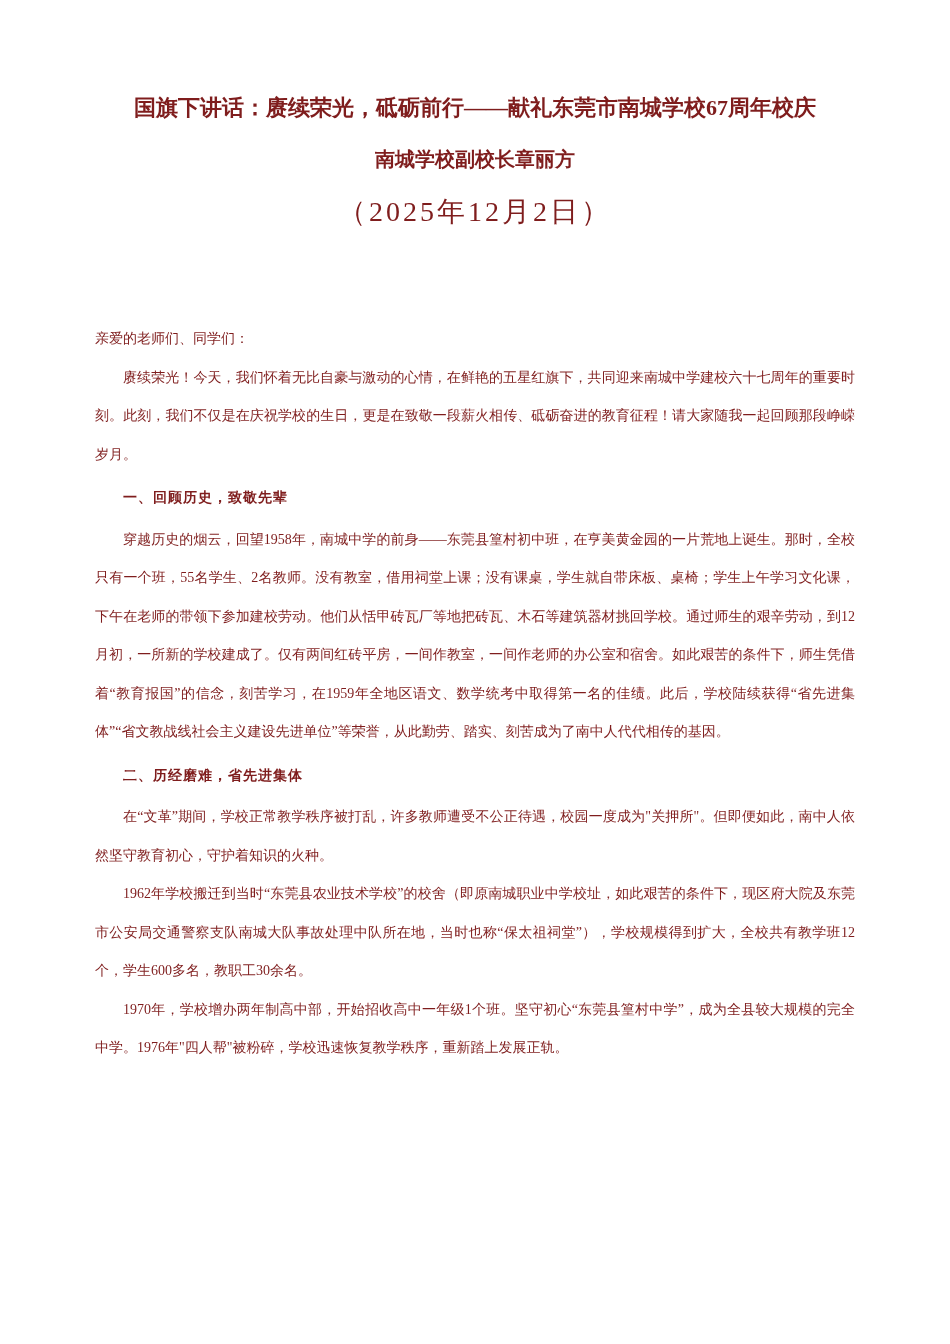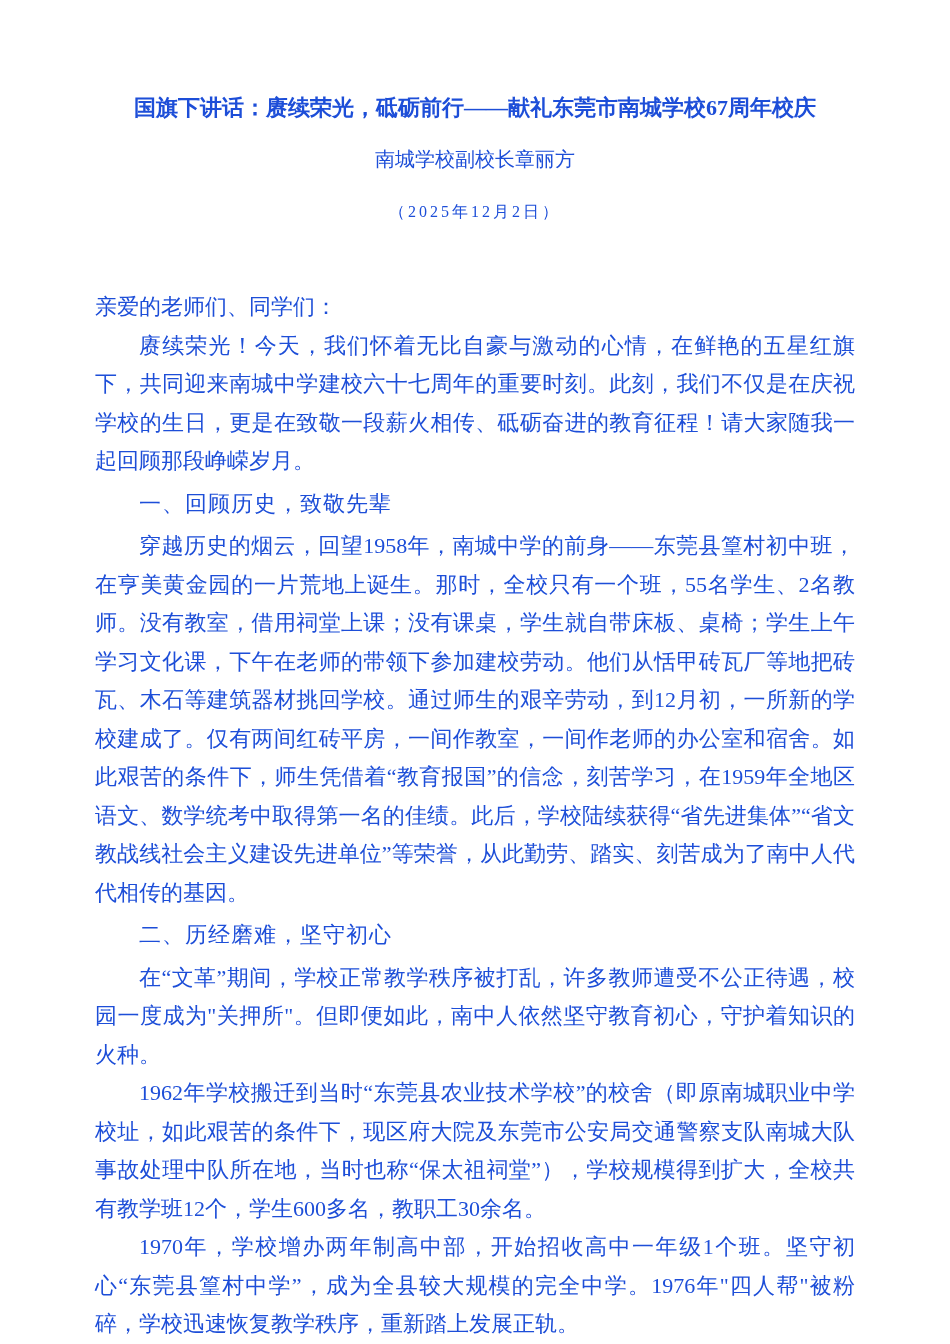--- a/index.html
+++ b/index.html
@@ -9,65 +9,65 @@
   }
   .page {
     position: relative;
     width: 950px;
     height: 1344px;
     margin: 0 auto;
     background: #ffffff;
     box-sizing: border-box;
     padding: 92px 95px 40px 95px;
     overflow: hidden;
-    color: #1d4ed8;
+    color: #7f1d1d;
     font-family: "Liberation Serif", "DejaVu Serif", serif;
   }
   .doc-title {
     margin: 0 0 10px 0;
     text-align: center;
     font-size: 22px;
     line-height: 32px;
     font-weight: bold;
     font-family: "Liberation Serif", "DejaVu Serif", serif;
   }
   .doc-author {
     margin: 17px;
     text-align: center;
     font-size: 20px;
     line-height: 36px;
-    font-weight: normal;
+    font-weight: bold;
   }
   .doc-date {
     margin: 0;
     text-align: center;
-    font-size: 16px;
+    font-size: 28px;
     line-height: 36px;
     letter-spacing: 3px;
     font-weight: normal;
   }
   .doc-body {
-    margin-top: 58px;
-    font-size: 22px;
+    margin-top: 90px;
+    font-size: 14px;
     line-height: 38.5px;
     text-align: justify;
   }
   .doc-body p {
     margin: 0;
     padding: 0;
   }
   .salutation {
     text-indent: 0;
   }
   .indent {
     text-indent: 2em;
   }
   .heading {
     text-indent: 2em;
-    font-weight: normal;
+    font-weight: bold;
     font-family: "Liberation Sans", "DejaVu Sans", sans-serif;
     margin-top: 4px !important;
     margin-bottom: 4px !important;
     letter-spacing: 1px;
   }
 </style>
 </head>
 <body>
 
 <div class="page">
@@ -81,21 +81,21 @@
   <div class="doc-body">
 
     <p class="salutation">亲爱的老师们、同学们：</p>
 
     <p class="indent">赓续荣光！今天，我们怀着无比自豪与激动的心情，在鲜艳的五星红旗下，共同迎来南城中学建校六十七周年的重要时刻。此刻，我们不仅是在庆祝学校的生日，更是在致敬一段薪火相传、砥砺奋进的教育征程！请大家随我一起回顾那段峥嵘岁月。</p>
 
     <p class="heading">一、回顾历史，致敬先辈</p>
 
     <p class="indent">穿越历史的烟云，回望1958年，南城中学的前身——东莞县篁村初中班，在亨美黄金园的一片荒地上诞生。那时，全校只有一个班，55名学生、2名教师。没有教室，借用祠堂上课；没有课桌，学生就自带床板、桌椅；学生上午学习文化课，下午在老师的带领下参加建校劳动。他们从恬甲砖瓦厂等地把砖瓦、木石等建筑器材挑回学校。通过师生的艰辛劳动，到12月初，一所新的学校建成了。仅有两间红砖平房，一间作教室，一间作老师的办公室和宿舍。如此艰苦的条件下，师生凭借着“教育报国”的信念，刻苦学习，在1959年全地区语文、数学统考中取得第一名的佳绩。此后，学校陆续获得“省先进集体”“省文教战线社会主义建设先进单位”等荣誉，从此勤劳、踏实、刻苦成为了南中人代代相传的基因。</p>
 
-    <p class="heading">二、历经磨难，坚守初心</p>
+    <p class="heading">二、历经磨难，省先进集体</p>
 
     <p class="indent">在“文革”期间，学校正常教学秩序被打乱，许多教师遭受不公正待遇，校园一度成为"关押所"。但即便如此，南中人依然坚守教育初心，守护着知识的火种。</p>
 
     <p class="indent">1962年学校搬迁到当时“东莞县农业技术学校”的校舍（即原南城职业中学校址，如此艰苦的条件下，现区府大院及东莞市公安局交通警察支队南城大队事故处理中队所在地，当时也称“保太祖祠堂”），学校规模得到扩大，全校共有教学班12个，学生600多名，教职工30余名。</p>
 
     <p class="indent">1970年，学校增办两年制高中部，开始招收高中一年级1个班。坚守初心“东莞县篁村中学”，成为全县较大规模的完全中学。1976年"四人帮"被粉碎，学校迅速恢复教学秩序，重新踏上发展正轨。</p>
 
   </div>
 
 </div>

